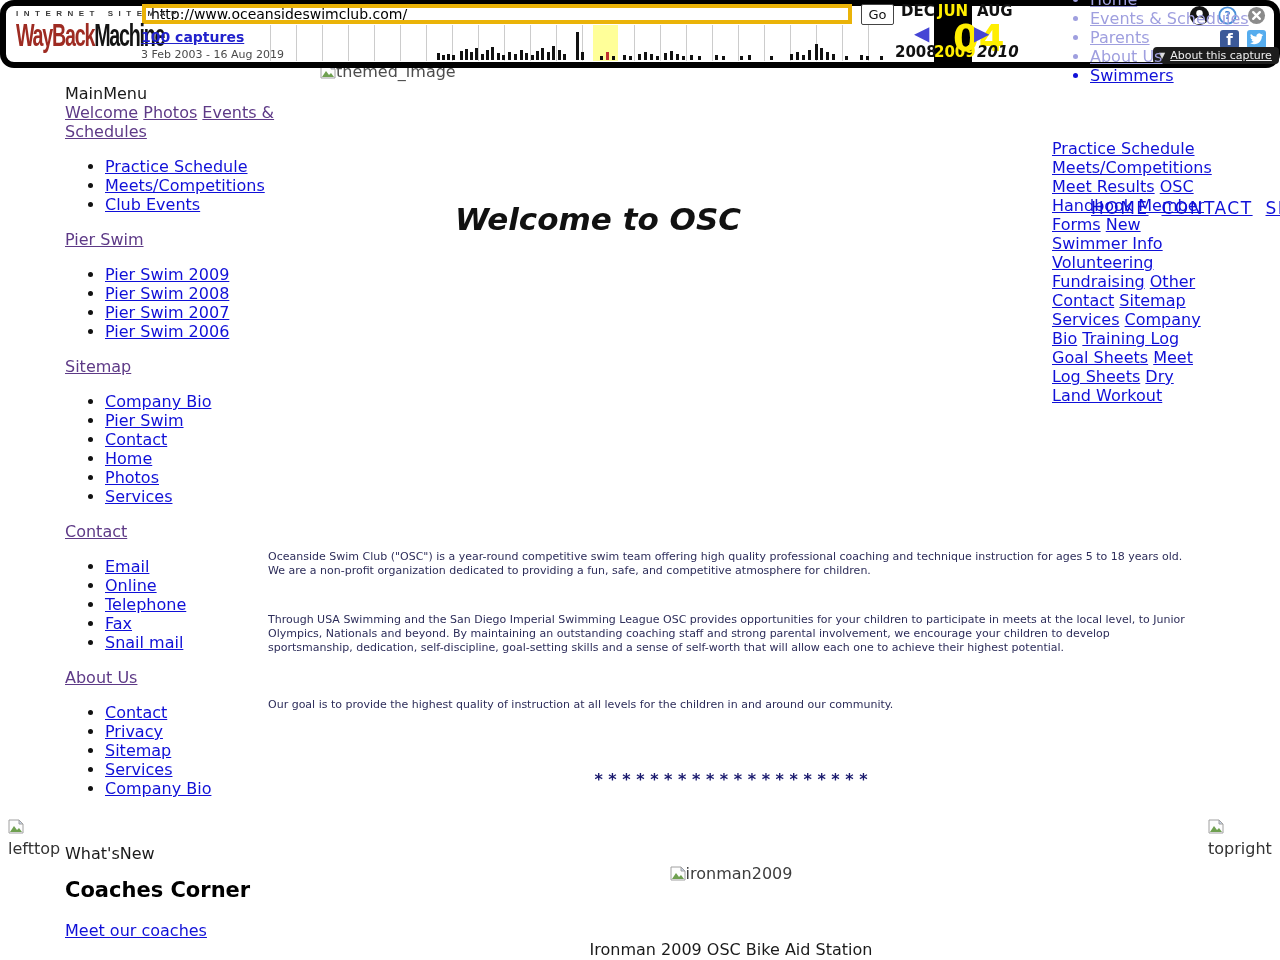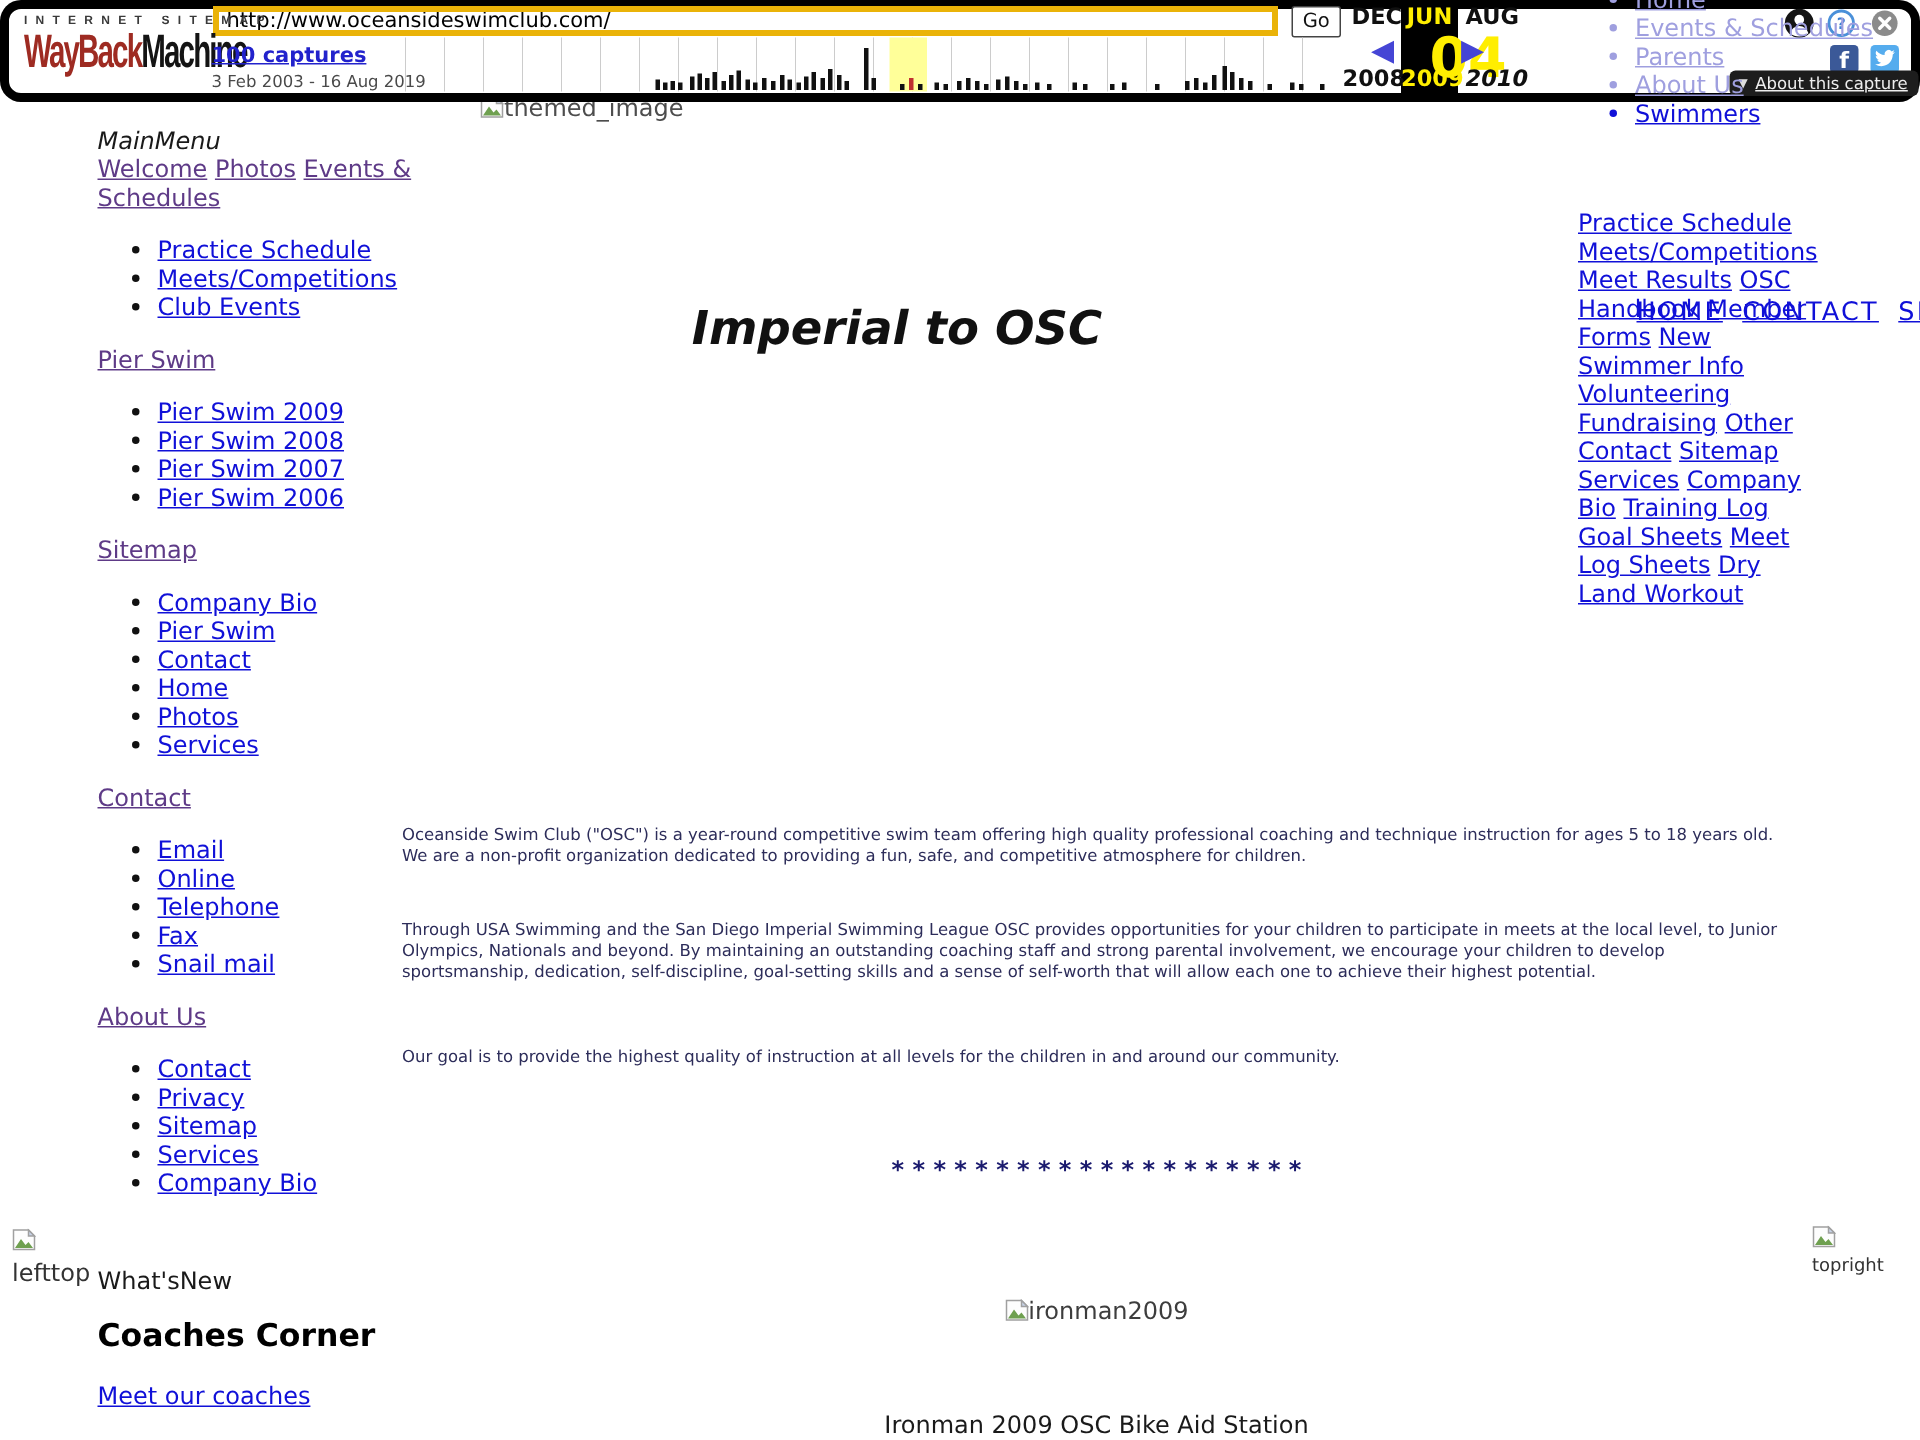--- a/index.html
+++ b/index.html
@@ -60,42 +60,42 @@
     font-size:16px; line-height:19px; }
   .overlay-menu li { margin:0; }
   .overlay-menu li.faded { color:#9f9fdf; }
   .overlay-menu li.active { color:#1010d8; }
 
   
   .broken-img { display:inline-block; vertical-align:-2px; }
   .themed { left:320px; top:62px; font-size:16px; color:#4d4d4d; white-space:nowrap; }
 
   .left-nav { left:65px; top:84px; width:212px; font-size:16px; line-height:19px; }
-  .left-nav .title { color:#1a1a1a; margin:0;font-style:italic; }
+  .left-nav .title { color:#1a1a1a; margin:0; }
   .left-nav .menu-links { margin:0; }
   .left-nav p.sec { margin:16px 0; }
   .left-nav ul { margin:16px 0; padding-left:40px; }
   .left-nav li { margin:0; color:#111; }
 
   .welcome { left:268px; top:180px; width:660px; text-align:center; font-size:31px;
     font-weight:bold; font-style:italic; color:#111; }
 
   .paras { left:268px; top:550px; width:926px; font-size:11px; line-height:14px; color:#2d2d5a; }
   .paras p { margin:0; }
   .paras p:nth-child(1) { margin-bottom:35px; }
   .paras p:nth-child(2) { margin-bottom:43px; }
   .divider { left:268px; top:770px; width:926px; text-align:center; font-weight:bold;
     font-size:16px; color:#1a1a6e; }
 
   .right-links { left:1052px; top:139px; width:154px; font-size:16px; line-height:19px; }
   .overlay-links { left:1091px; top:198px; font-size:17px; white-space:nowrap; letter-spacing:1.5px;
     word-spacing:6px; z-index:5; }
 
   .lefttop { left:8px; top:817px; width:58px; font-size:16px; color:#333; }
-  .topright { left:1208px; top:817px; width:66px; font-size:12px; color:#333; }
+  .topright { left:1208px; top:817px; width:66px; font-size:16px; color:#333; }
   .alt-under { display:block; margin-top:1px; }
   .whatsnew { left:65px; top:844px; font-size:16px; color:#1a1a1a; }
   .coaches { left:65px; top:878px; font-size:21px; font-weight:bold; color:#000; }
   .meet { left:65px; top:921px; font-size:16px; }
   .ironman { left:268px; top:864px; width:926px; text-align:center; font-size:16px; color:#3d3d3d; }
   .iron-caption { left:268px; top:940px; width:926px; text-align:center; font-size:16px; color:#1a1a1a; }
 </style>
 </head>
 <body>
 
@@ -268,21 +268,21 @@
         <ul>
           <li><a href="#" class="blink">Contact</a></li>
           <li><a href="#" class="blink">Privacy</a></li>
           <li><a href="#" class="blink">Sitemap</a></li>
           <li><a href="#" class="blink">Services</a></li>
           <li><a href="#" class="blink">Company Bio</a></li>
         </ul>
       </div>
   </div>
 
-  <h1 class="abs welcome">Imperial to OSC</h1>
+  <h1 class="abs welcome">Welcome to OSC</h1>
   <div class="abs paras">
     <p>Oceanside Swim Club ("OSC") is a year-round competitive swim team offering high quality professional coaching and technique instruction for ages 5 to 18 years old. We are a non-profit organization dedicated to providing a fun, safe, and competitive atmosphere for children.</p>
     <p>Through USA Swimming and the San Diego Imperial Swimming League OSC provides opportunities for your children to participate in meets at the local level, to Junior Olympics, Nationals and beyond. By maintaining an outstanding coaching staff and strong parental involvement, we encourage your children to develop sportsmanship, dedication, self-discipline, goal-setting skills and a sense of self-worth that will allow each one to achieve their highest potential.</p>
     <p>Our goal is to provide the highest quality of instruction at all levels for the children in and around our community.</p>
   </div>
   <div class="abs divider">* * * * * * * * * * * * * * * * * * * *</div>
 
   <div class="abs right-links"><a href="#" class="blink">Practice Schedule</a> <a href="#" class="blink">Meets/Competitions</a> <a href="#" class="blink">Meet Results</a> <a href="#" class="blink">OSC Handbook</a> <a href="#" class="blink">Member Forms</a> <a href="#" class="blink">New Swimmer Info</a> <a href="#" class="blink">Volunteering</a> <a href="#" class="blink">Fundraising</a> <a href="#" class="blink">Other Contact</a> <a href="#" class="blink">Sitemap</a> <a href="#" class="blink">Services</a> <a href="#" class="blink">Company Bio</a> <a href="#" class="blink">Training Log</a> <a href="#" class="blink">Goal Sheets</a> <a href="#" class="blink">Meet Log Sheets</a> <a href="#" class="blink">Dry Land Workout</a></div>
   <div class="abs overlay-links"><a href="#" class="blink">HOME</a> <a href="#" class="blink">CONTACT</a> <a href="#" class="blink">SITEMAP</a></div>
 

